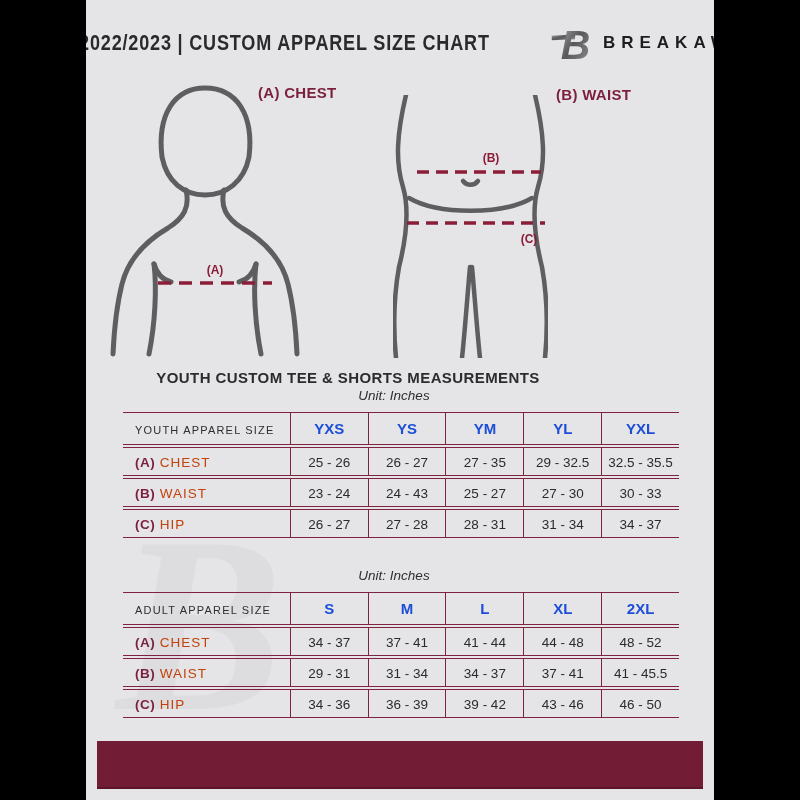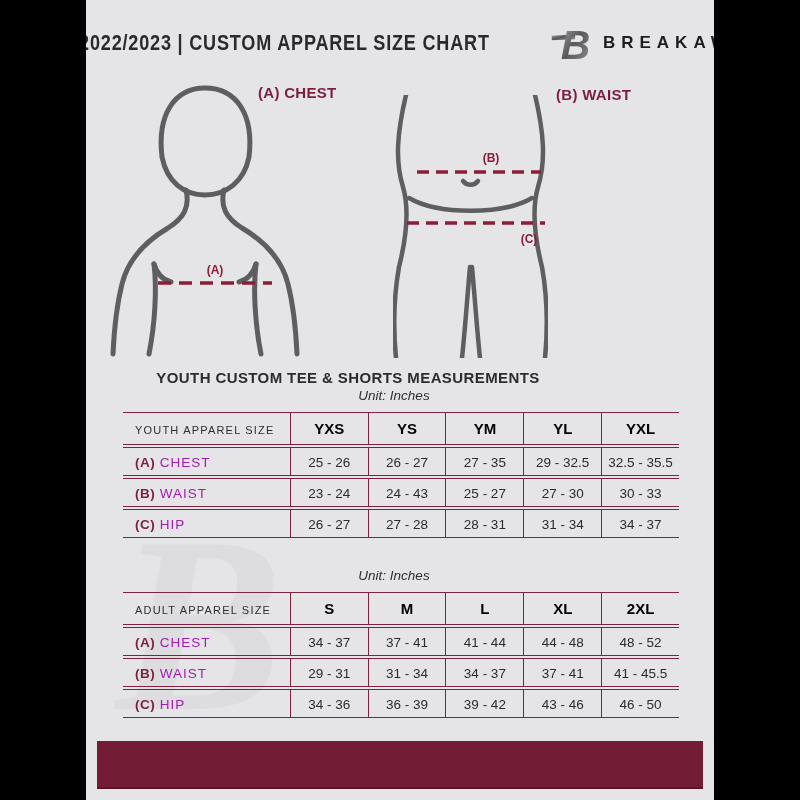--- a/index.html
+++ b/index.html
@@ -41,23 +41,23 @@
                border-collapse:separate; border-spacing:0 2px; }
   table.size th, table.size td {
       border-top:1.5px solid #7e2240; border-bottom:1.5px solid #7e2240;
       background:transparent; }
   table.size .c { border-left:1.5px solid #7e2240; text-align:center; }
   table.size th { height:33px; }
   table.size td { height:29px; }
   .lbl-col { width:30%; text-align:left; padding-left:12px; }
   .sz-col  { width:14%; }
   .apparel-label { font-weight:normal; font-size:11px; letter-spacing:1.2px; color:#2e2e30; }
-  .size-head { font-weight:bold; font-size:15px; color:#000000; }
+  .size-head { font-weight:bold; font-size:15px; color:#1d4ed8; }
   .row-prefix { color:#7c1f3d; font-weight:bold; font-size:13.5px; letter-spacing:.5px; }
-  .row-name { color:#a21caf; font-size:13.5px; letter-spacing:1px; }
+  .row-name { color:#c2410c; font-size:13.5px; letter-spacing:1px; }
   .val { font-size:13.5px; color:#2b2b2d; }
 
   
   .footer-bar { position:absolute; left:11px; top:741px; width:606px; height:48px;
                 background:#731c35; border-bottom:2px solid #5c1429; }
 
   svg text { font-family:"Liberation Sans", sans-serif; }
 </style>
 </head>
 <body>

